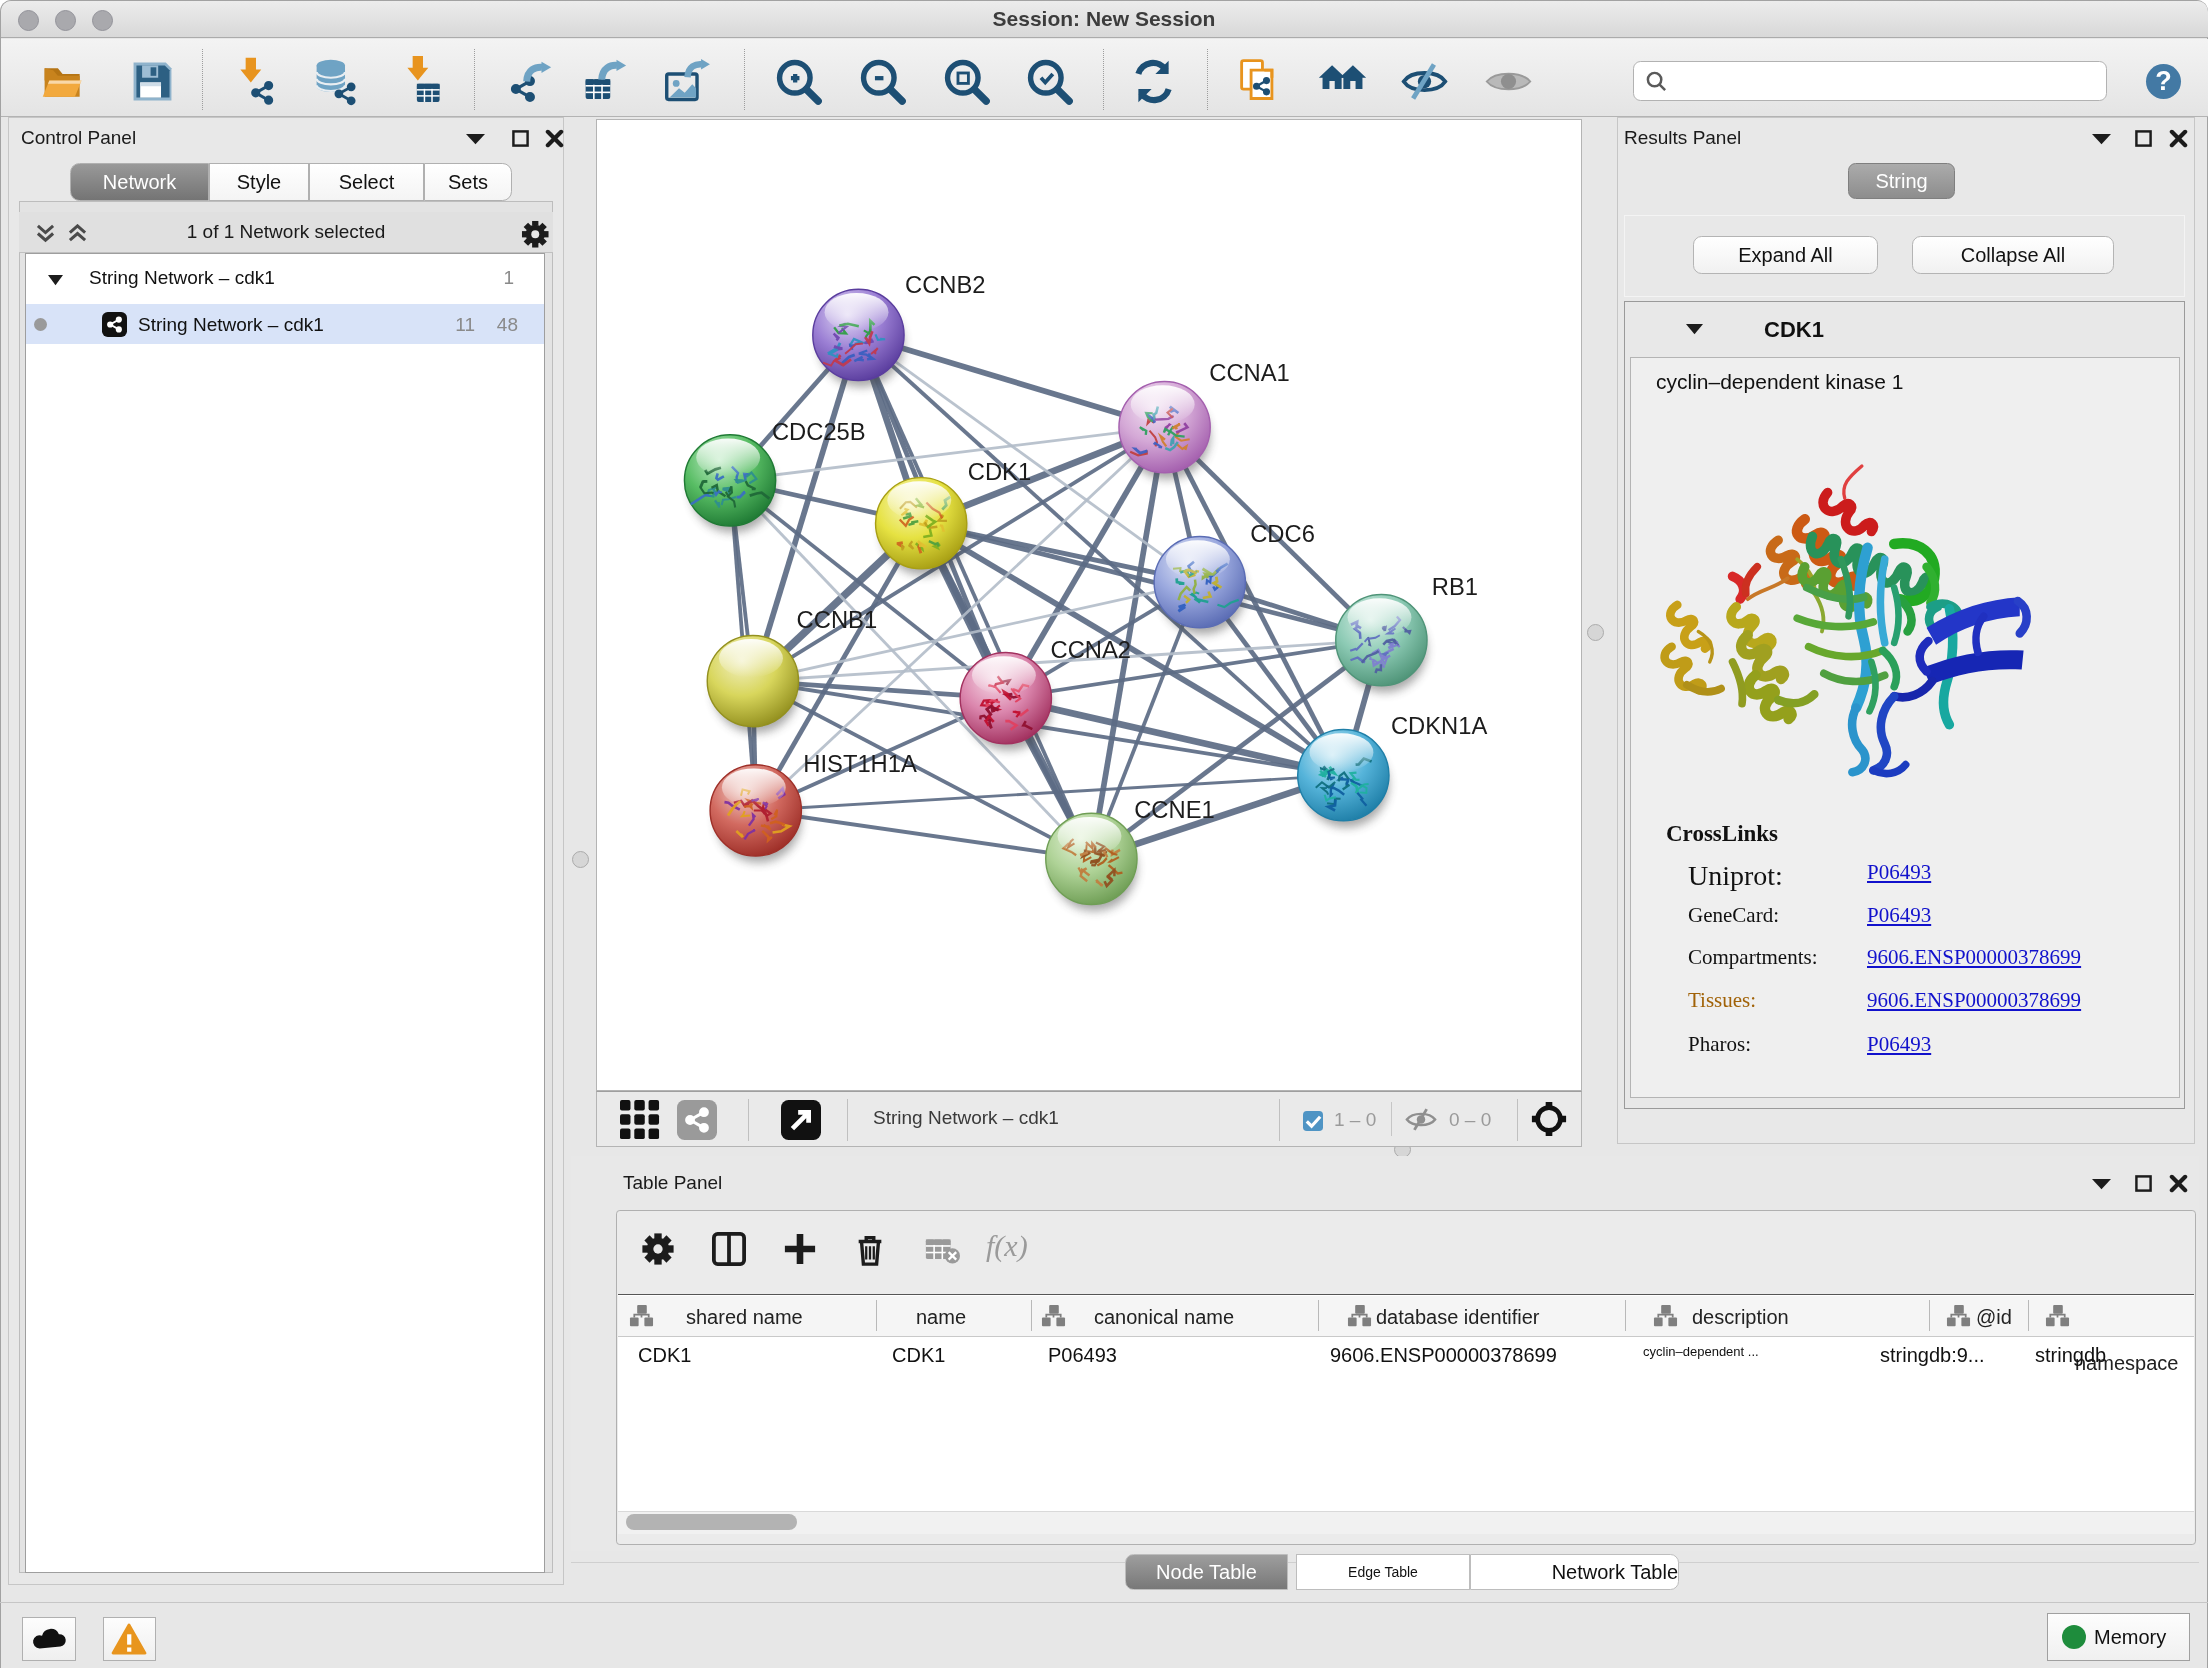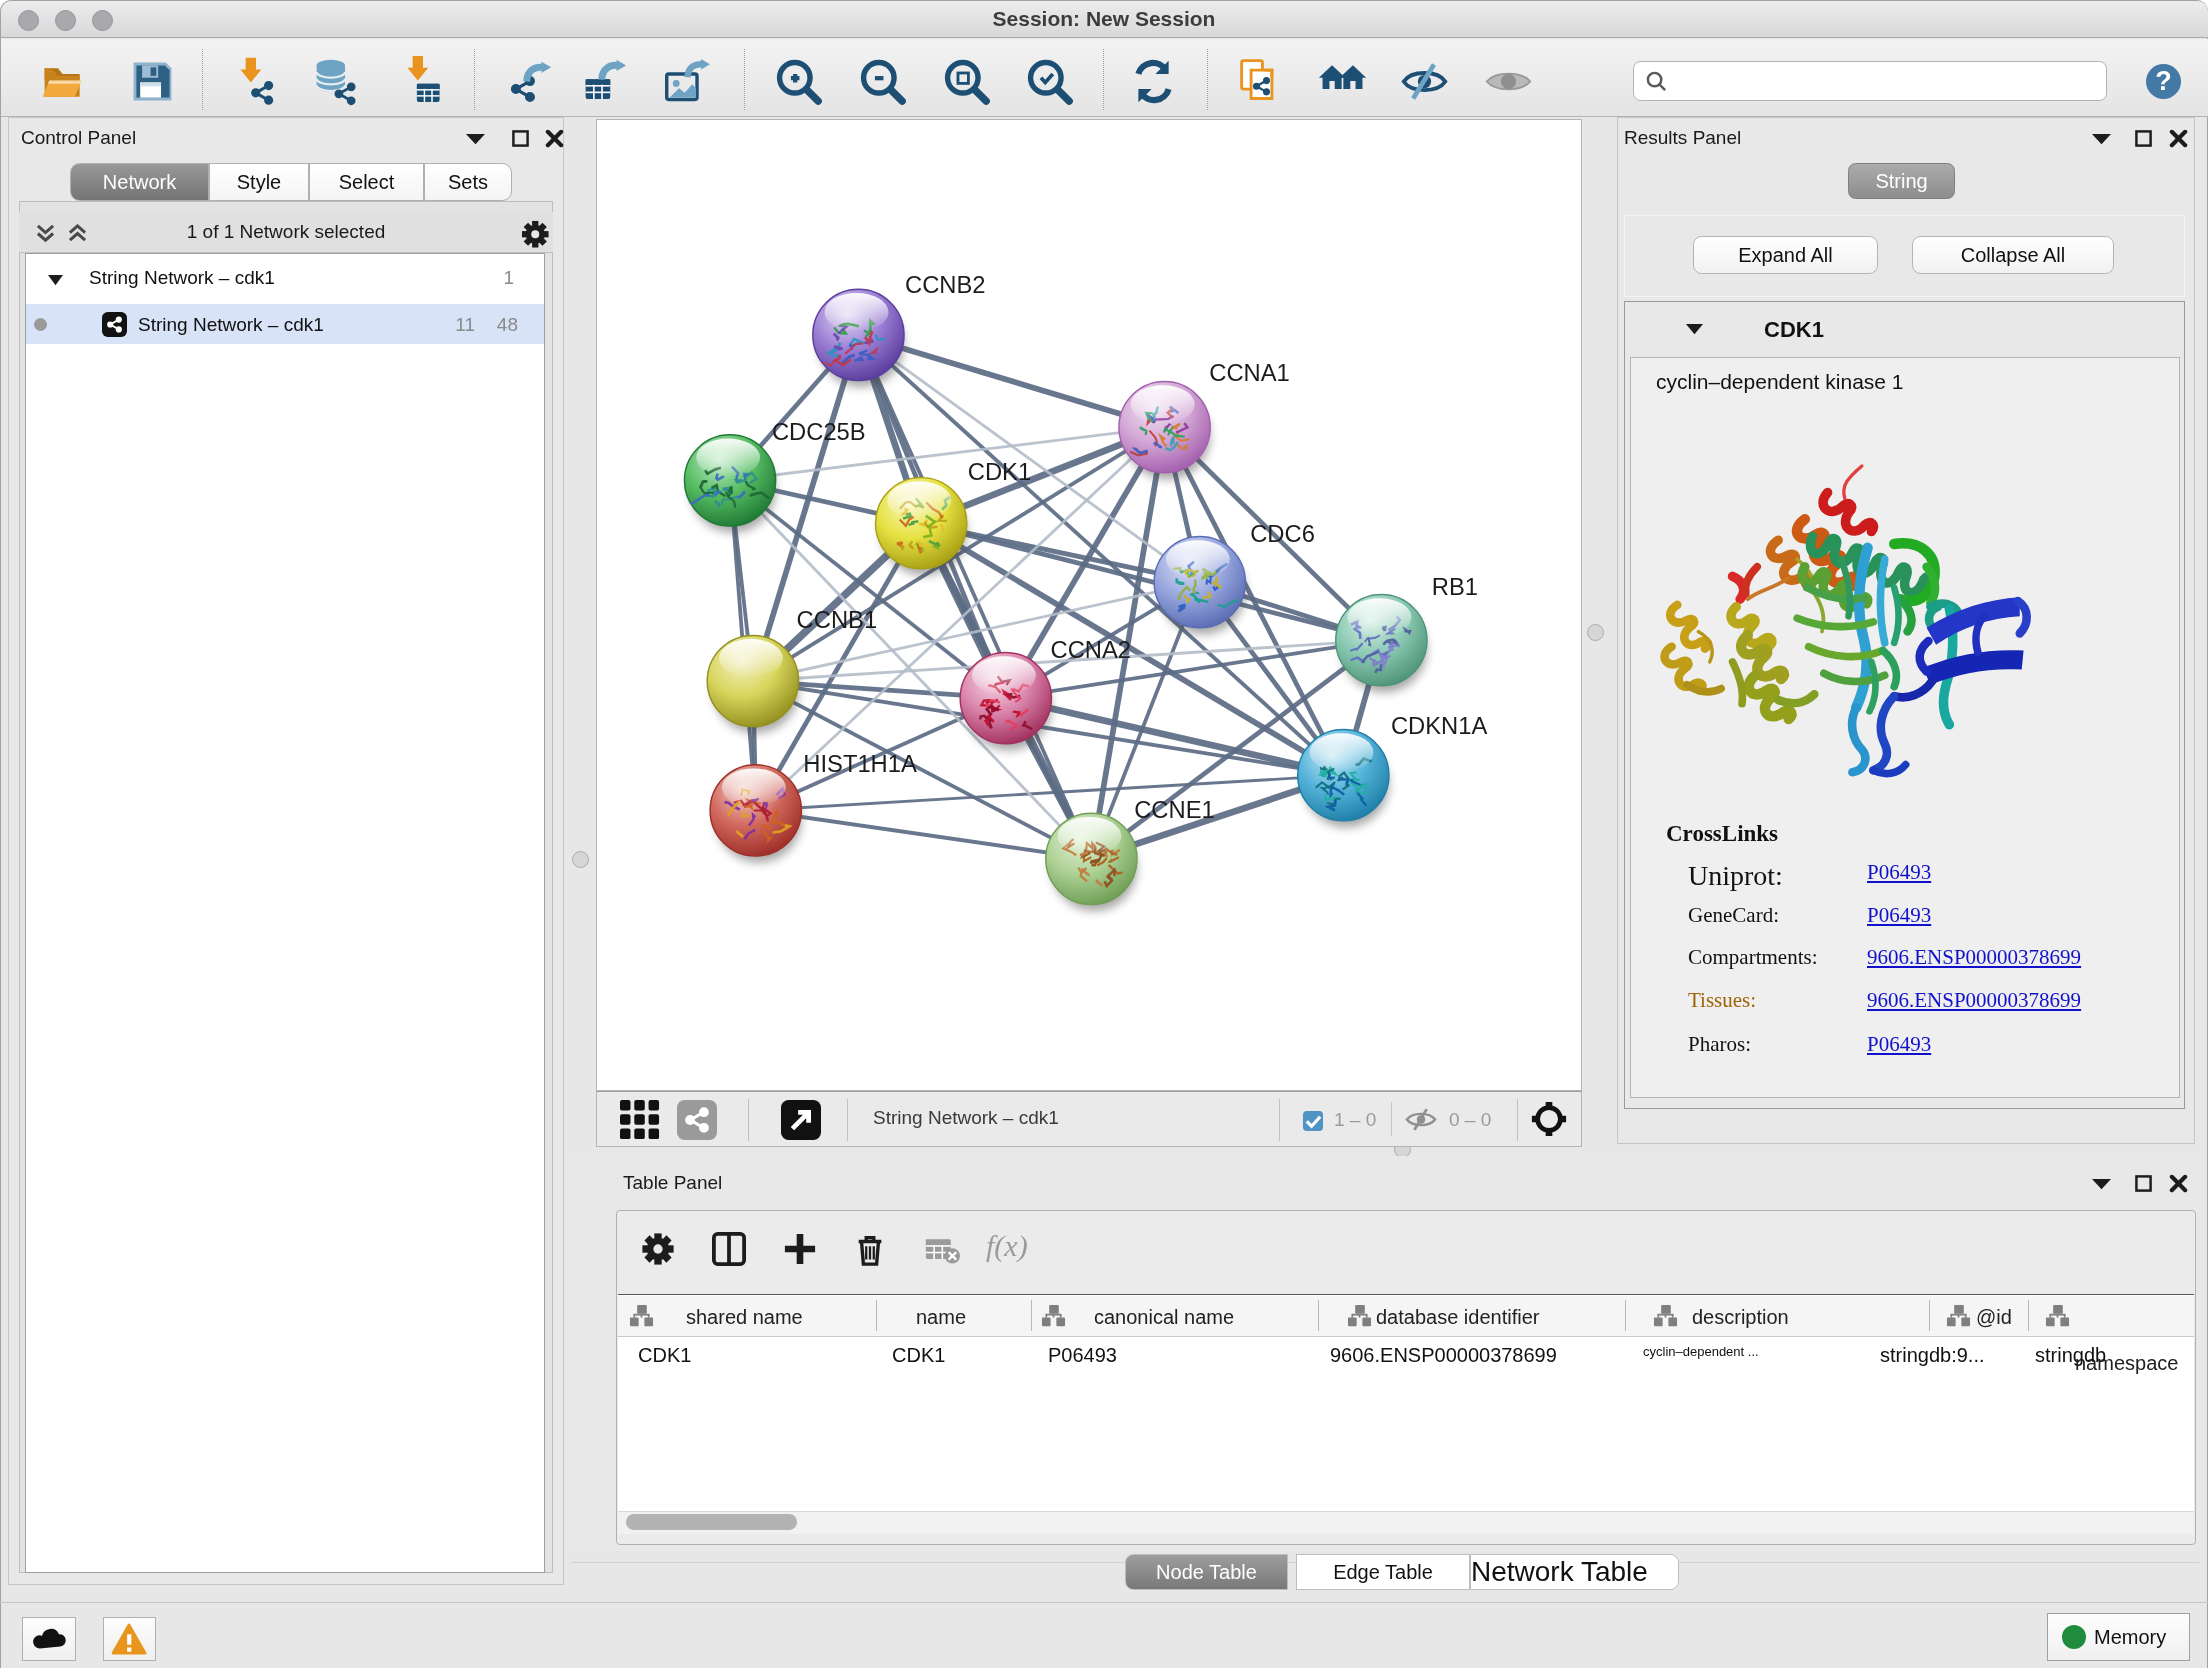--- a/index.html
+++ b/index.html
@@ -841,22 +841,22 @@
 <div class="abs" style="left:892px;top:1344px;font-size:20px;color:#111">CDK1</div>
 <div class="abs" style="left:1048px;top:1344px;font-size:20px;color:#111">P06493</div>
 <div class="abs" style="left:1330px;top:1344px;font-size:20px;color:#111">9606.ENSP00000378699</div>
 <div class="abs" style="left:1643px;top:1344px;font-size:13px;color:#111">cyclin–dependent ...</div>
 <div class="abs" style="left:1880px;top:1344px;font-size:20px;color:#111">stringdb:9...</div>
 <div class="abs" style="left:2035px;top:1344px;font-size:20px;color:#111">stringdb</div>
 <div class="abs" style="left:618px;top:1511px;width:1576px;height:23px;background:#f1f1f1;border-top:1px solid #d9d9d9"></div>
 <div class="abs" style="left:626px;top:1514px;width:171px;height:16px;background:#b3b3b3;border-radius:8.6px"></div>
 <div class="abs" style="left:571px;top:1562px;width:1628px;height:0;border-top:1px solid #cfcfcf"></div>
 <div class="abs" style="left:1125px;top:1554px;width:163px;height:36px;background:linear-gradient(#9e9e9e,#787878);border-radius:8.6px 0 0 8.6px;border:1px solid #bdbdbd;color:#fff;font-size:20px;text-align:center;line-height:34px">Node Table</div>
-<div class="abs" style="left:1296px;top:1554px;width:174px;height:36px;background:#fff;border:1px solid #bdbdbd;color:#111;font-size:20px;text-align:center;line-height:34px">Edge Table</div>
-<div class="abs" style="left:1470px;top:1554px;width:209px;height:36px;background:#fff;border-radius:0 8.6px 8.6px 0;border:1px solid #bdbdbd;color:#111;font-size:28px;text-align:left;line-height:34px">Network Table</div>
+<div class="abs" style="left:1296px;top:1554px;width:174px;height:36px;background:#fff;border:1px solid #bdbdbd;color:#111;font-size:14px;text-align:center;line-height:34px">Edge Table</div>
+<div class="abs" style="left:1470px;top:1554px;width:209px;height:36px;background:#fff;border-radius:0 8.6px 8.6px 0;border:1px solid #bdbdbd;color:#111;font-size:20px;text-align:right;line-height:34px">Network Table</div>
 <div class="abs" style="left:0;top:1602px;width:2208px;height:0;border-top:1.9px solid #c6c6c6"></div>
 <div class="abs" style="left:22px;top:1617px;width:54px;height:44px;background:linear-gradient(#fdfdfd,#efefef);border:1.9px solid #b0b0b0"></div>
 <svg style="position:absolute;left:28.5px;top:1624px" width="42" height="30" viewBox="0 0 44 32">
     <path d="M11 26 a7 7 0 1 1 2.5-13.5 a9.5 9.5 0 0 1 18-1.5 a6.5 6.5 0 0 1 1.5 13 z" fill="#111"></path>
   </svg>
 <div class="abs" style="left:103px;top:1617px;width:53px;height:44px;background:linear-gradient(#fdfdfd,#efefef);border:1.9px solid #b0b0b0"></div>
 <svg style="position:absolute;left:111px;top:1623px" width="36" height="32" viewBox="0 0 38 34">
     <path d="M19 2 L36 32 L2 32 Z" fill="#e8951e" stroke="#e8951e" stroke-width="3" stroke-linejoin="round"></path>
     <rect x="17" y="12" width="4.5" height="11" fill="#fff"></rect>
     <rect x="17" y="26" width="4.5" height="4.5" fill="#fff"></rect>

